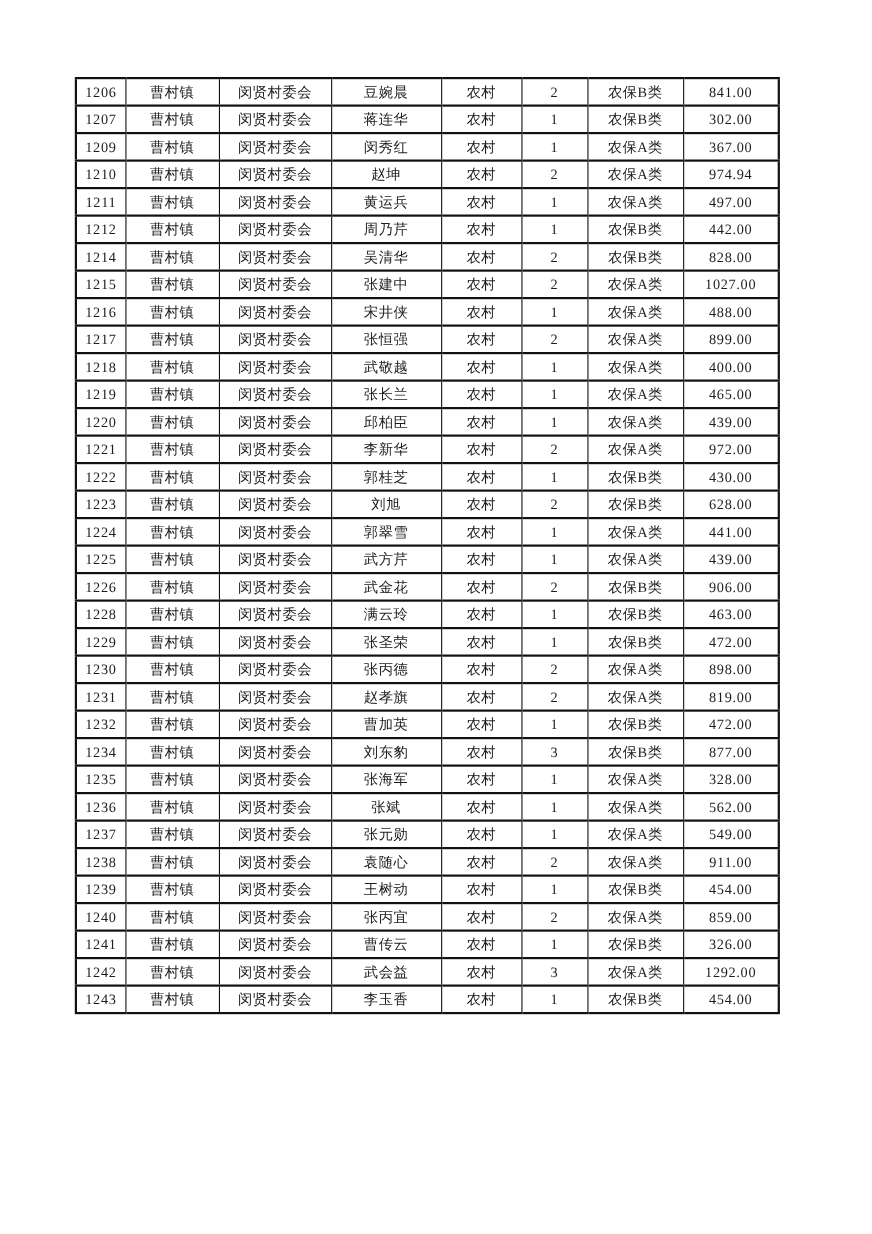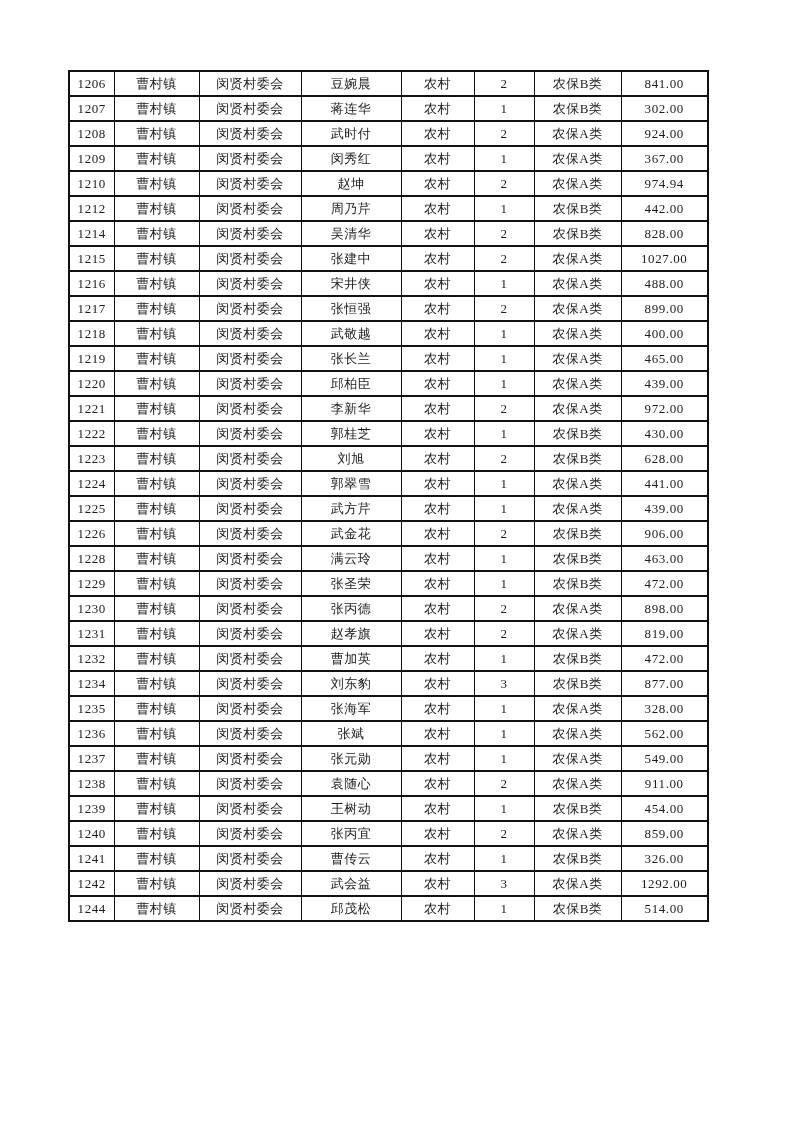--- a/index.html
+++ b/index.html
@@ -76,50 +76,50 @@
           <td class="cell-serial-number">1207</td>
           <td class="cell-town">曹村镇</td>
           <td class="cell-village-committee">闵贤村委会</td>
           <td class="cell-person-name">蒋连华</td>
           <td class="cell-household-type">农村</td>
           <td class="cell-person-count">1</td>
           <td class="cell-insurance-category">农保B类</td>
           <td class="cell-amount">302.00</td>
         </tr>
         <tr>
-          <td class="cell-serial-number">1208</td>
-          <td class="cell-town">曹村镇</td>
-          <td class="cell-village-committee">闵贤村委会</td>
-          <td class="cell-person-name">武时付</td>
-          <td class="cell-household-type">农村</td>
-          <td class="cell-person-count">2</td>
-          <td class="cell-insurance-category">农保A类</td>
-          <td class="cell-amount">924.00</td>
-        </tr>
-        <tr>
           <td class="cell-serial-number">1209</td>
           <td class="cell-town">曹村镇</td>
           <td class="cell-village-committee">闵贤村委会</td>
           <td class="cell-person-name">闵秀红</td>
           <td class="cell-household-type">农村</td>
           <td class="cell-person-count">1</td>
           <td class="cell-insurance-category">农保A类</td>
           <td class="cell-amount">367.00</td>
         </tr>
         <tr>
           <td class="cell-serial-number">1210</td>
           <td class="cell-town">曹村镇</td>
           <td class="cell-village-committee">闵贤村委会</td>
           <td class="cell-person-name">赵坤</td>
           <td class="cell-household-type">农村</td>
           <td class="cell-person-count">2</td>
           <td class="cell-insurance-category">农保A类</td>
           <td class="cell-amount">974.94</td>
         </tr>
         <tr>
+          <td class="cell-serial-number">1211</td>
+          <td class="cell-town">曹村镇</td>
+          <td class="cell-village-committee">闵贤村委会</td>
+          <td class="cell-person-name">黄运兵</td>
+          <td class="cell-household-type">农村</td>
+          <td class="cell-person-count">1</td>
+          <td class="cell-insurance-category">农保A类</td>
+          <td class="cell-amount">497.00</td>
+        </tr>
+        <tr>
           <td class="cell-serial-number">1212</td>
           <td class="cell-town">曹村镇</td>
           <td class="cell-village-committee">闵贤村委会</td>
           <td class="cell-person-name">周乃芹</td>
           <td class="cell-household-type">农村</td>
           <td class="cell-person-count">1</td>
           <td class="cell-insurance-category">农保B类</td>
           <td class="cell-amount">442.00</td>
         </tr>
         <tr>
@@ -386,24 +386,24 @@
           <td class="cell-serial-number">1242</td>
           <td class="cell-town">曹村镇</td>
           <td class="cell-village-committee">闵贤村委会</td>
           <td class="cell-person-name">武会益</td>
           <td class="cell-household-type">农村</td>
           <td class="cell-person-count">3</td>
           <td class="cell-insurance-category">农保A类</td>
           <td class="cell-amount">1292.00</td>
         </tr>
         <tr>
-          <td class="cell-serial-number">1244</td>
-          <td class="cell-town">曹村镇</td>
-          <td class="cell-village-committee">闵贤村委会</td>
-          <td class="cell-person-name">邱茂松</td>
-          <td class="cell-household-type">农村</td>
-          <td class="cell-person-count">1</td>
-          <td class="cell-insurance-category">农保B类</td>
-          <td class="cell-amount">514.00</td>
+          <td class="cell-serial-number">1243</td>
+          <td class="cell-town">曹村镇</td>
+          <td class="cell-village-committee">闵贤村委会</td>
+          <td class="cell-person-name">李玉香</td>
+          <td class="cell-household-type">农村</td>
+          <td class="cell-person-count">1</td>
+          <td class="cell-insurance-category">农保B类</td>
+          <td class="cell-amount">454.00</td>
         </tr>
       </tbody>
   </table>
 </div>
 
 </body></html>

